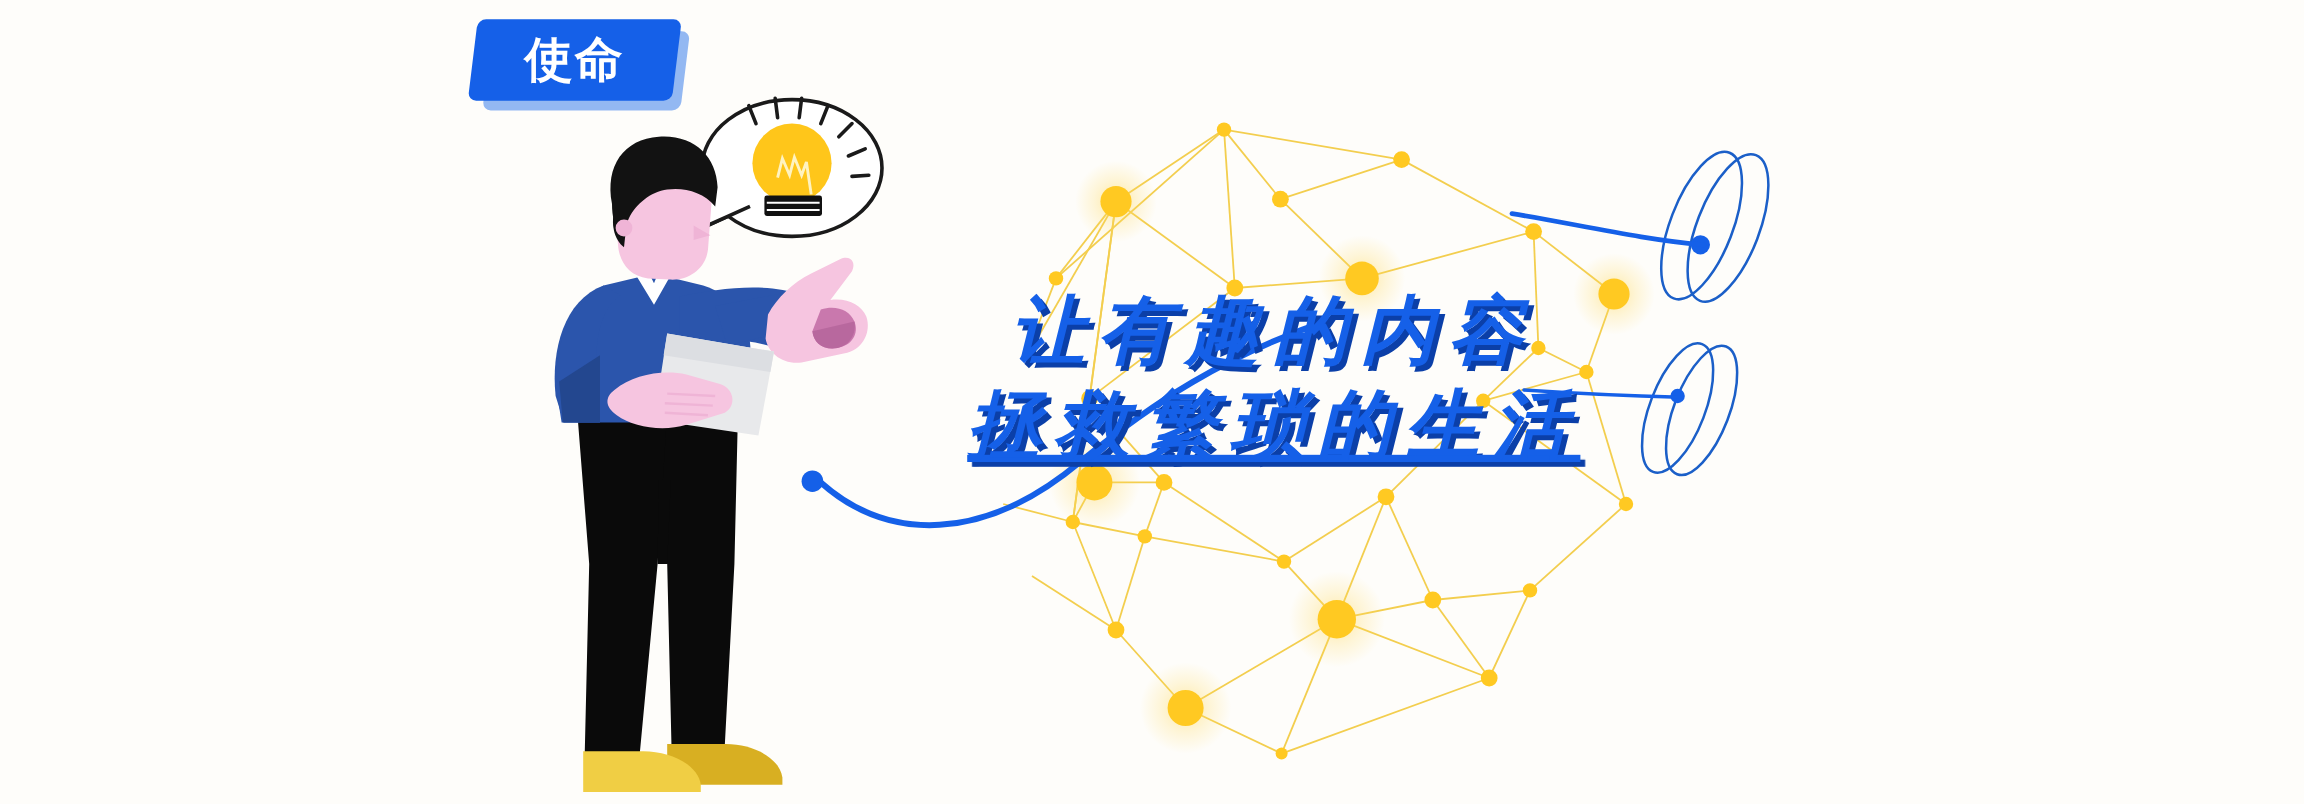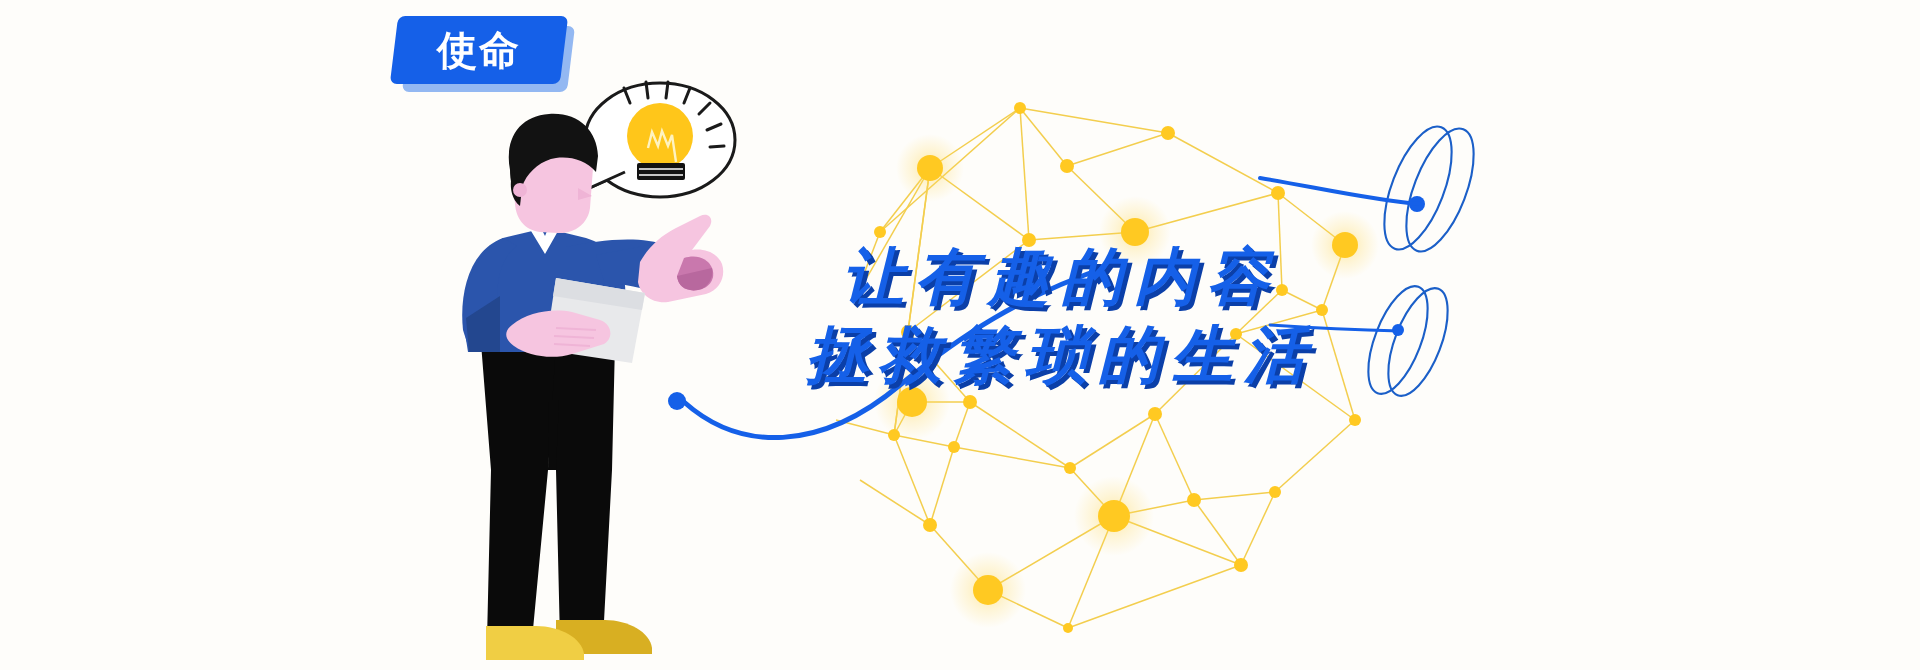--- a/index.html
+++ b/index.html
@@ -75,21 +75,21 @@
     font-size: 62px;
     font-weight: 700;
     font-style: italic;
     letter-spacing: 11px;
     line-height: 78px;
     color: #1560E8;
     white-space: nowrap;
     text-shadow: 4px 4px 0 #0B3FA8;
     font-family: "Liberation Sans", "DejaVu Sans", sans-serif;
   }
-  #hl-line-2 { margin-left: -36px; }
+  #hl-line-2 { margin-left: -36px; text-decoration: underline; }
 
   
   svg { display: block; }
 </style>
 </head>
 <body>
 
 <div id="banner">
 
   <div class="layer" id="net-layer">

